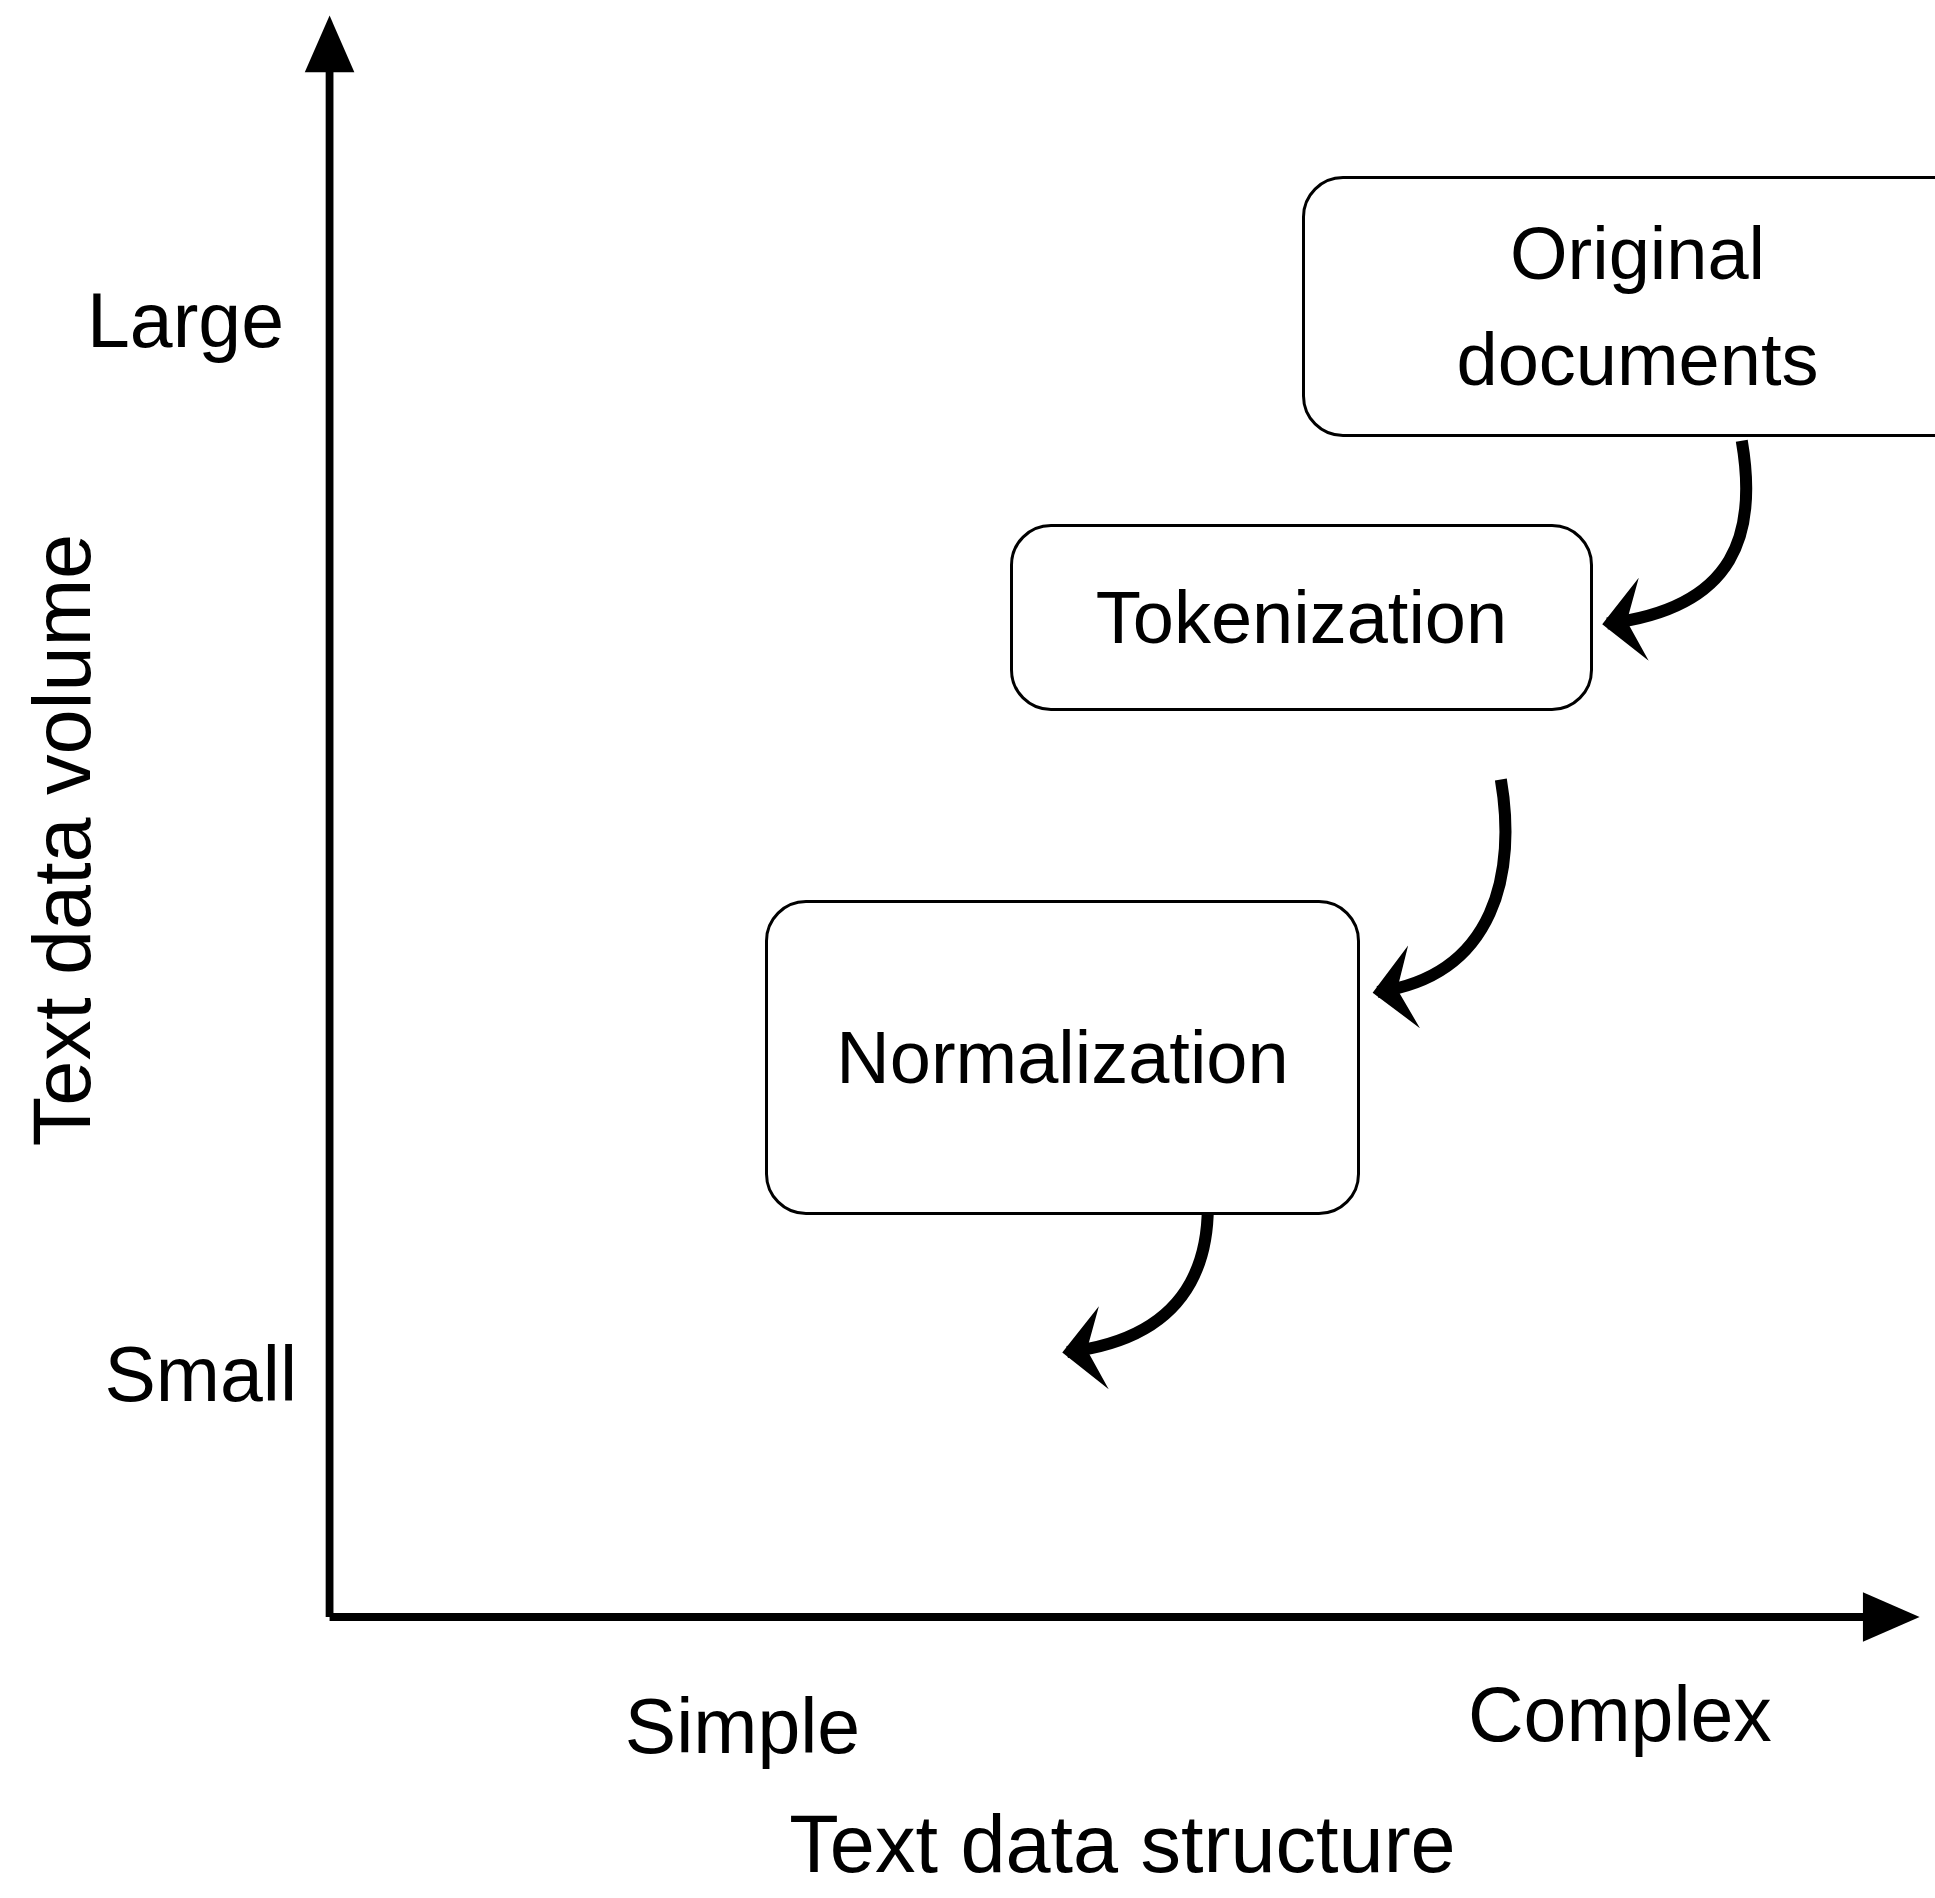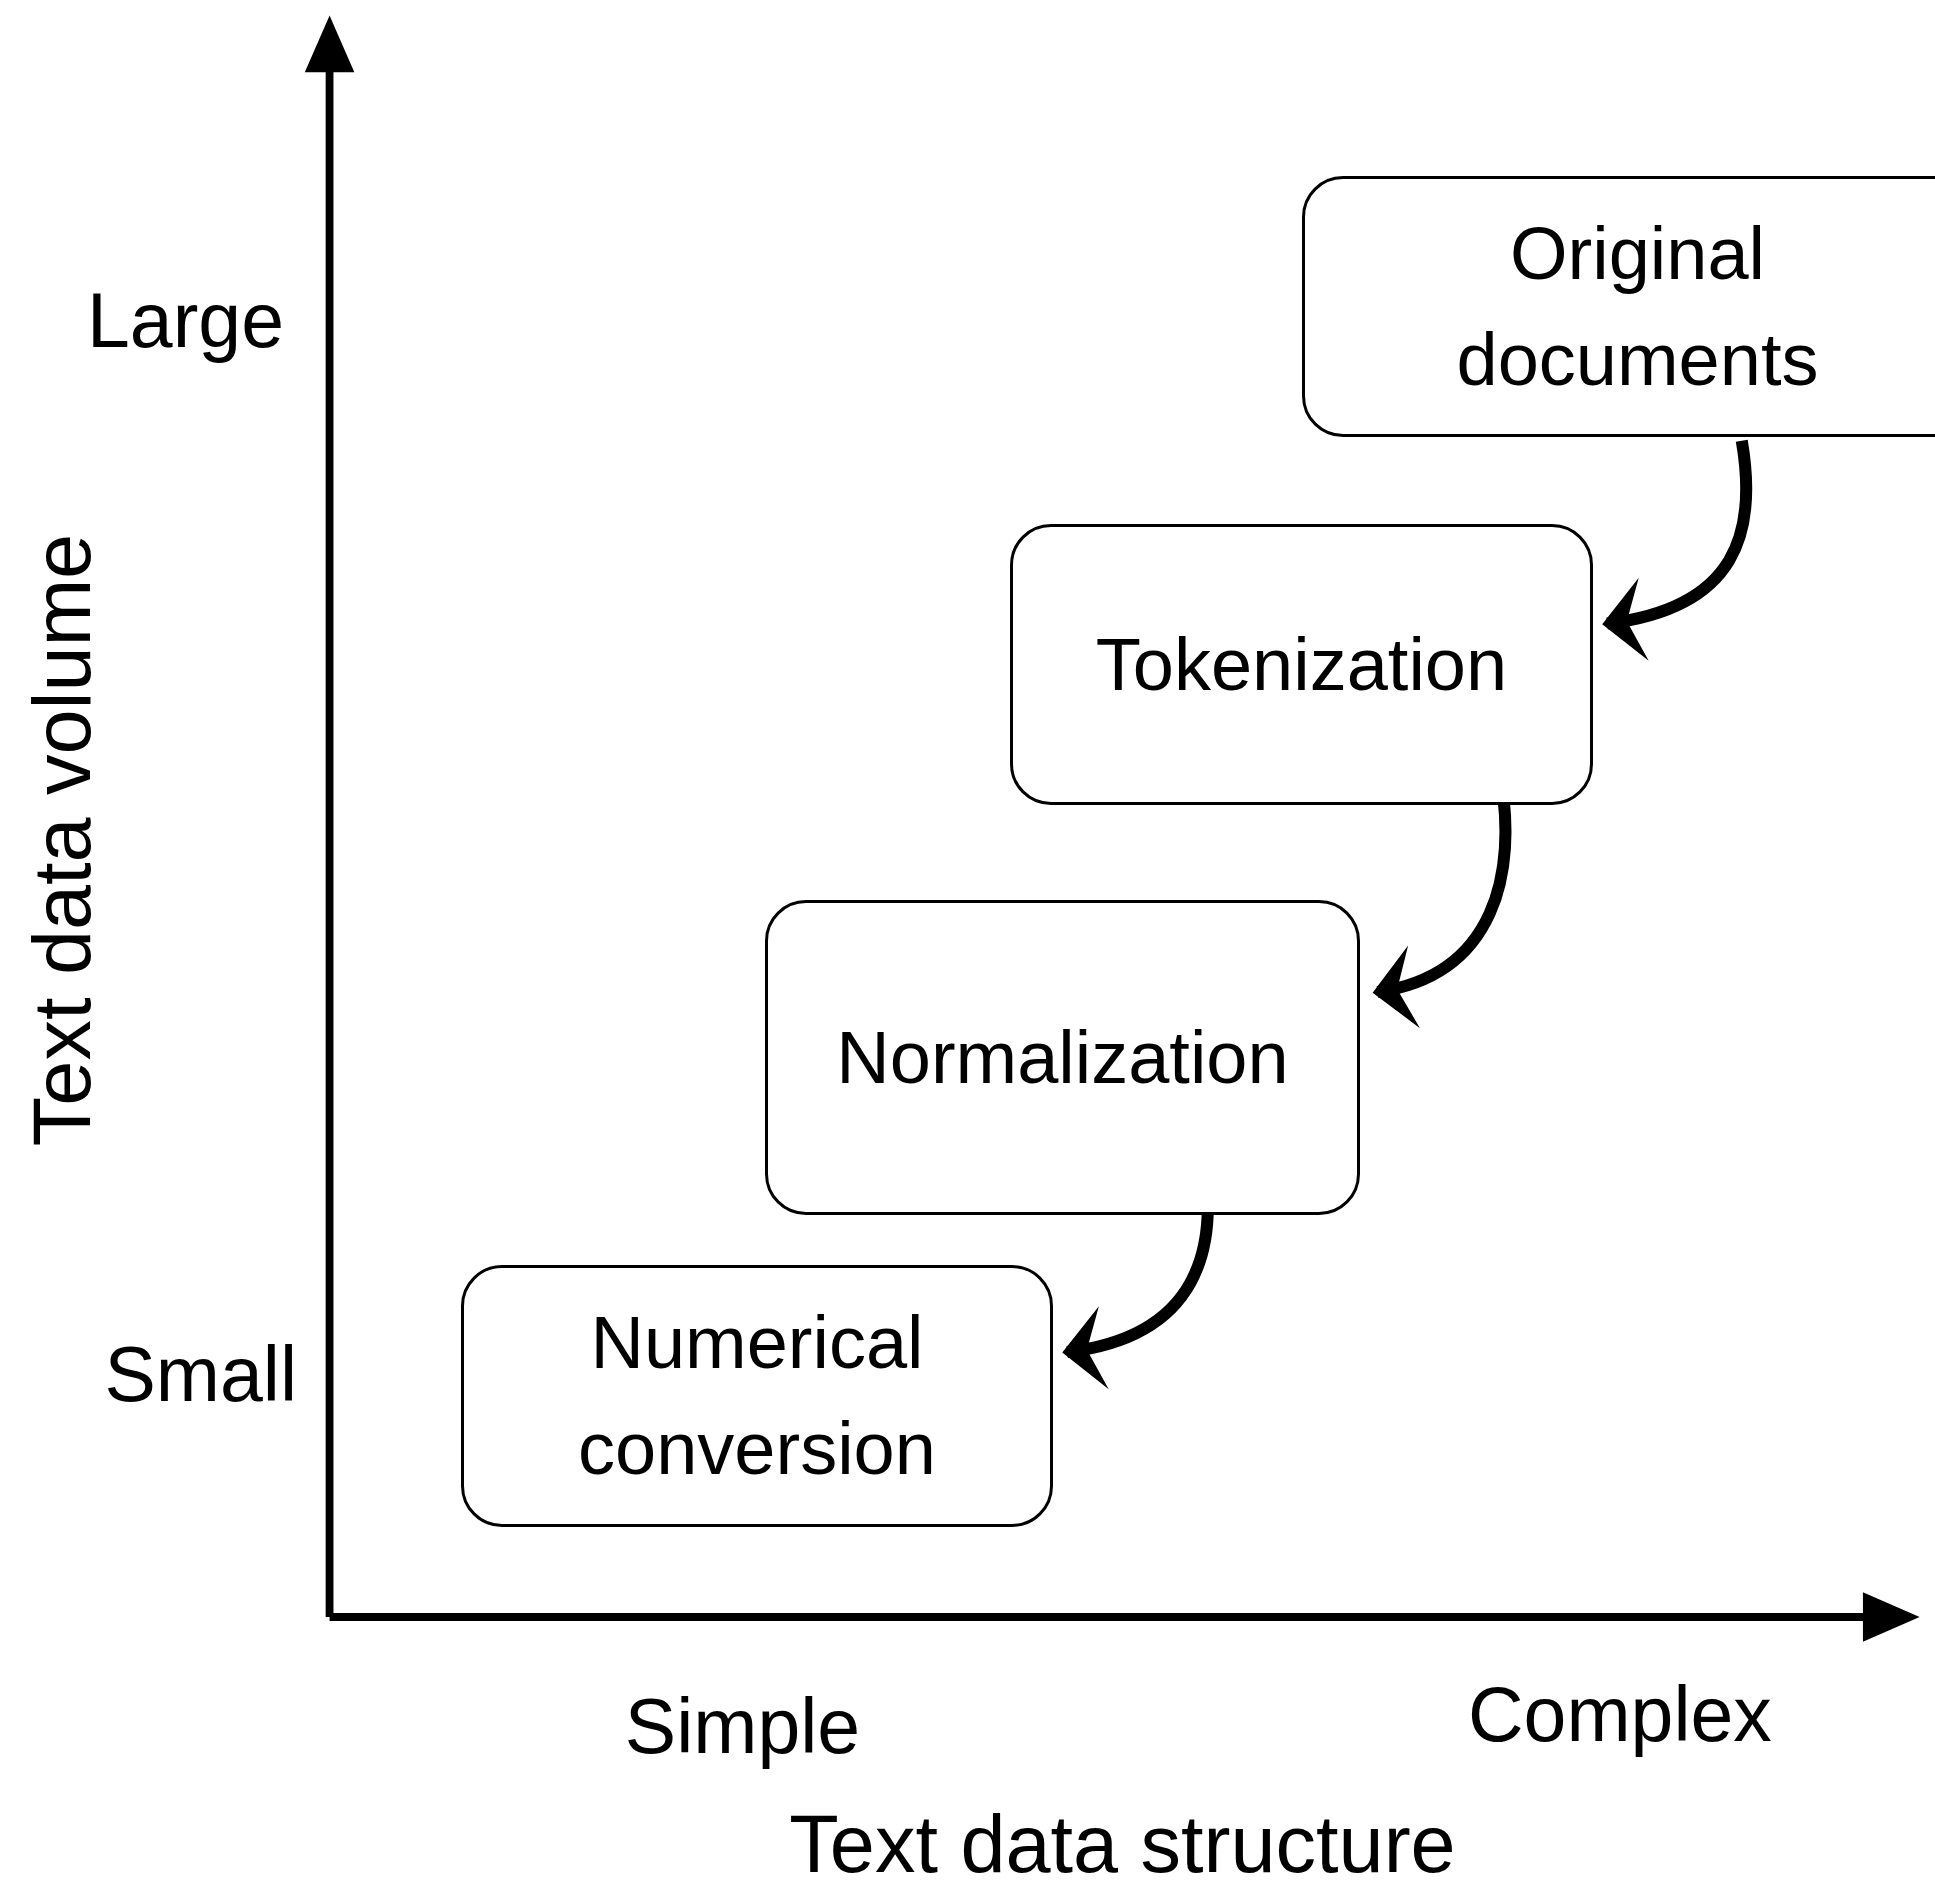--- a/index.html
+++ b/index.html
@@ -64,21 +64,21 @@
     left: 733px;
     top: 1798px;
     width: 779px;
   }
   #tick-large  { left: 74px;  top: 278px;  width: 223px; text-align: center; }
   #tick-small  { left: 74px;  top: 1332px; width: 223px; text-align: right; }
   #tick-simple  { left: 601px;  top: 1672px; width: 283px; margin-top: 12px; }
   #tick-complex { left: 1468px; top: 1672px; width: 283px; }
 
   #node-original    { left: 1302px; top: 176px;  width: 671px; height: 261px; }
-  #node-tokenize    { left: 1010px; top: 524px;  width: 583px; height: 281px; }
+  #node-tokenize    { left: 1010px; top: 524px;  width: 583px; height: 187px; }
   #node-normalize   { left: 765px; top: 900px; width: 595px; height: 315px; }
   #node-numeric     { left: 461px;  top: 1265px; width: 592px; height: 262px; }
 </style>
 </head>
 <body>
 
 <div id="canvas">
 
   <svg id="axes-svg" viewBox="0 0 2732 2680" xmlns="http://www.w3.org/2000/svg">
     <defs>
@@ -108,24 +108,20 @@
   </div>
 
   <div id="node-tokenize" class="node-box">
     <div class="node-line">Tokenization</div>
   </div>
 
   <div id="node-normalize" class="node-box">
     <div class="node-line">Normalization</div>
   </div>
 
-  <div id="node-numeric" class="node-box">
-    <div class="node-line">Numerical</div>
-    <div class="node-line">conversion</div>
-  </div>
 
   <div id="tick-large" class="tick-label">Large</div>
   <div id="tick-small" class="tick-label">Small</div>
   <div id="tick-simple" class="tick-label">Simple</div>
   <div id="tick-complex" class="tick-label">Complex</div>
 
   <div id="y-axis-title" class="axis-title">Text data volume</div>
   <div id="x-axis-title" class="axis-title">Text data structure</div>
 
 </div>

